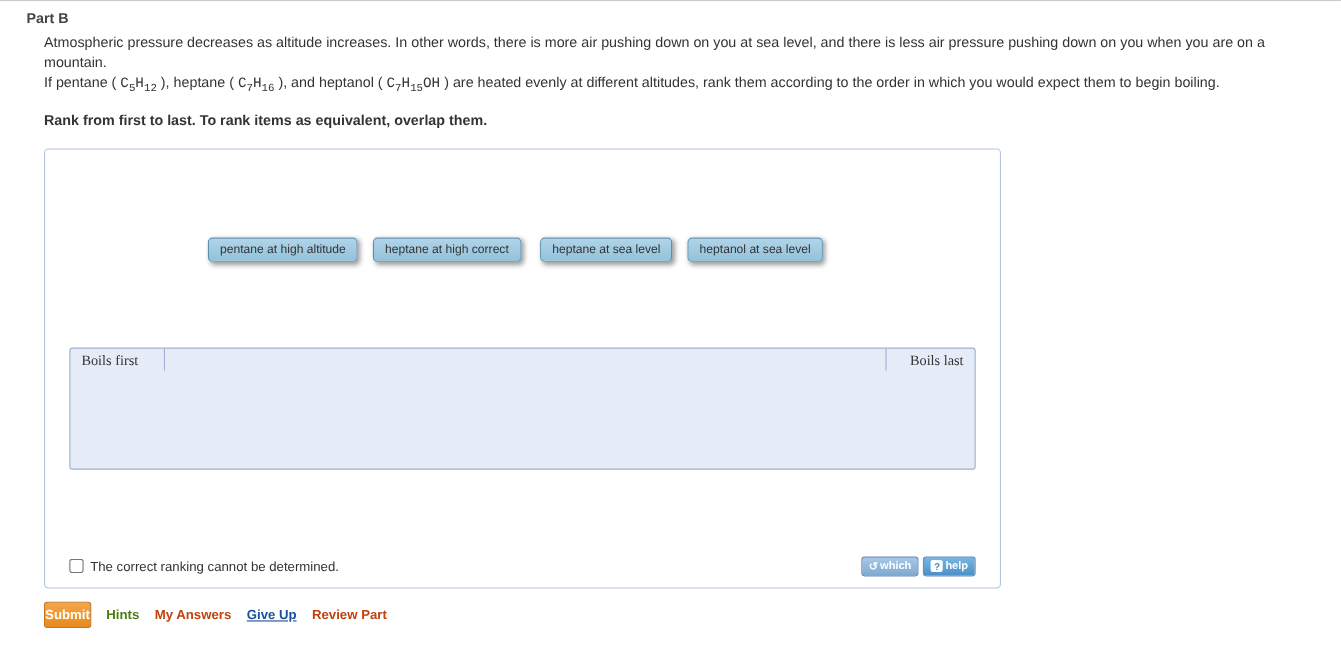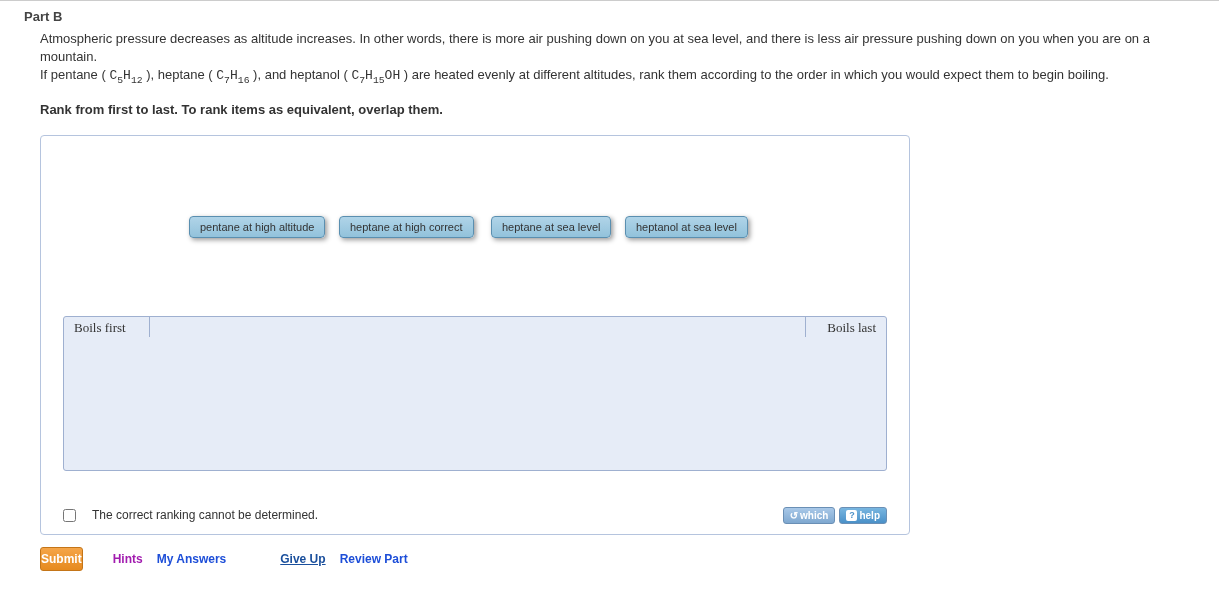--- a/index.html
+++ b/index.html
@@ -56,21 +56,21 @@
   color: #333;
   box-shadow: 2px 2px 5px rgba(0,0,0,0.4);
   cursor: move;
   white-space: nowrap;
 }
 .drop-zone {
   position: absolute;
   left: 22px;
   right: 22px;
   top: 180px;
-  height: 155px;
+  height: 111px;
   background: #e6ecf7;
   border: 1px solid #9fb0d0;
   border-radius: 3px;
 }
 .drop-label {
   position: absolute;
   top: 3px;
   font-size: 13px;
   font-family: 'Times New Roman', serif;
   color: #333;
@@ -100,21 +100,21 @@
   bottom: 10px;
   left: 22px;
   right: 22px;
   display: flex;
   justify-content: space-between;
   align-items: center;
 }
 .checkbox-row {
   display: flex;
   align-items: center;
-  gap: 16px;
+  gap: 6px;
   font-size: 12px;
 }
 .checkbox-row input { width: 13px; height: 13px; }
 .btn-group { display: flex; gap: 4px; }
 .mini-btn {
   font-size: 10px;
   font-weight: bold;
   border: 1px solid #6a8fb5;
   border-radius: 3px;
   padding: 2px 6px;
@@ -147,23 +147,23 @@
 .submit-btn {
   background: linear-gradient(to bottom, #f5a548, #e68a1f);
   border: 1px solid #c47518;
   border-radius: 3px;
   color: #fff;
   font-weight: bold;
   font-size: 12px;
   padding: 4px 0;
   cursor: pointer;
 }
-.link-hints { color: #a21caf; font-weight: bold; cursor: pointer; margin-left: 16px; }
-.link-gray { color: #1d4ed8; font-weight: bold; }
-.link-giveup { color: #1a4f9c; font-weight: bold; text-decoration: underline; cursor: pointer; margin-left: 40px; }
+.link-hints { color: #4d7c0f; font-weight: bold; cursor: pointer; }
+.link-gray { color: #c2410c; font-weight: bold; }
+.link-giveup { color: #1a4f9c; font-weight: bold; text-decoration: underline; cursor: pointer; }
 </style>
 </head>
 <body>
 
 <div class="top-border"></div>
 <div class="part-header">Part B</div>
 
 <div class="content">
   <div class="question-text">
     <span>Atmospheric pressure decreases as altitude increases. In other words, there is more air pushing down on you at sea level, and there is less air pressure pushing down on you when you are on a mountain.</span><br>

